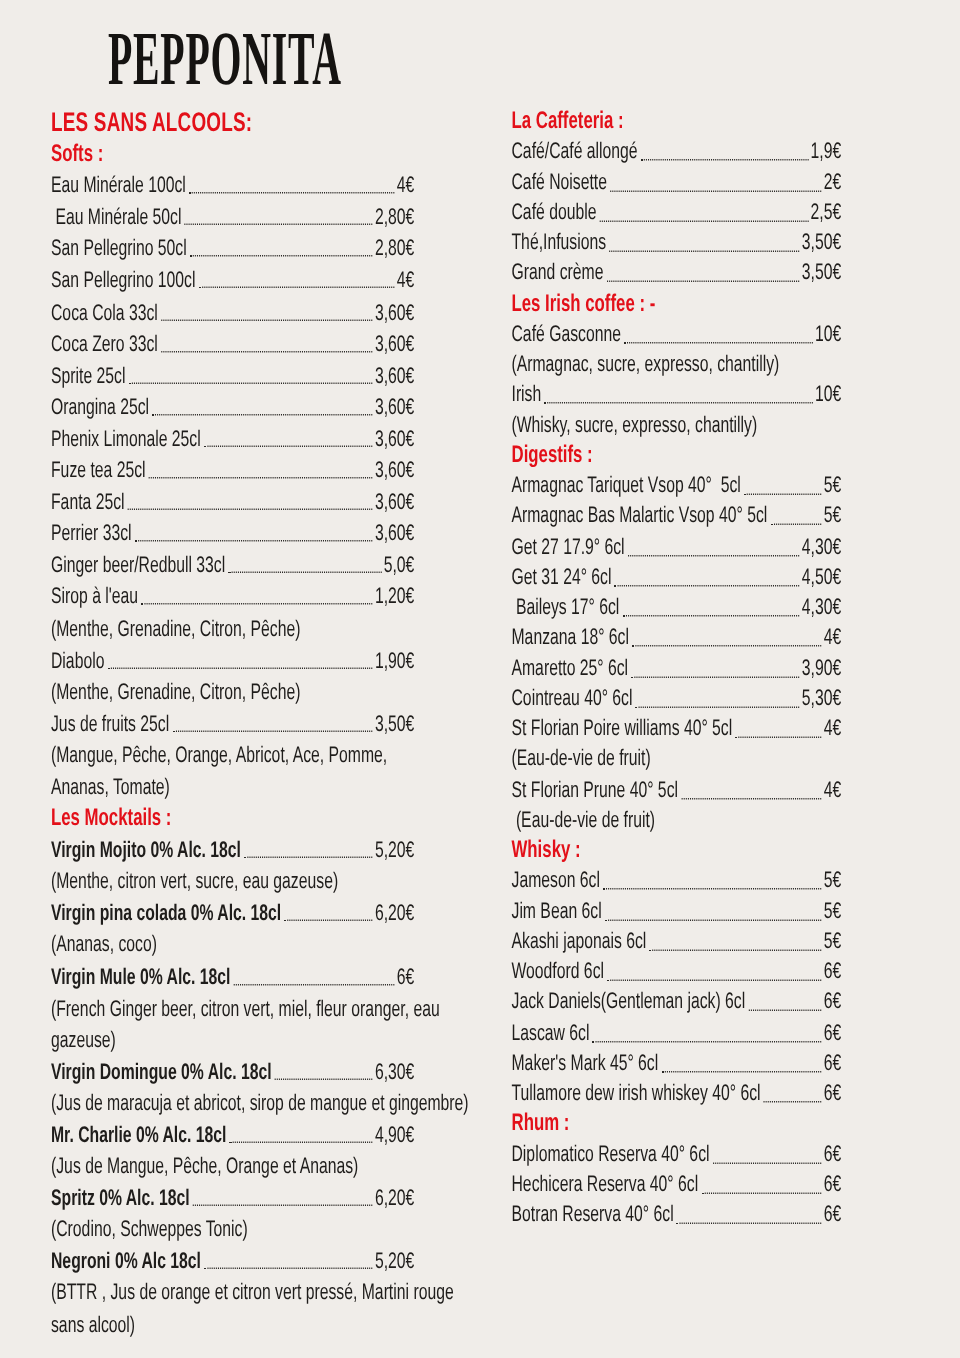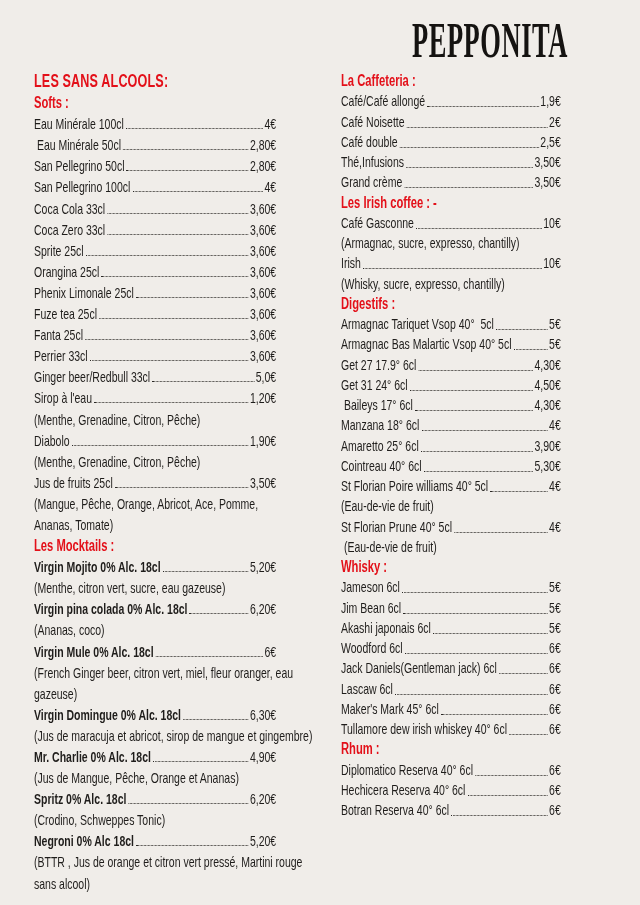--- a/index.html
+++ b/index.html
@@ -16,21 +16,21 @@
     color:var(--ink);
   }
   .page{
     position:relative;
     width:640px;height:905px;
     overflow:hidden;
     background:var(--bg);
   }
   .title-wrap{
     position:absolute;top:18px;left:0;right:0;
-    text-align:right;
+    text-align:left;
   }
   .title{
     display:inline-block;
     font-family:"Liberation Serif",serif;
     font-weight:700;
     font-size:51px;
     line-height:44px;
     letter-spacing:1px;
     transform:scale(0.52,1.0);
     transform-origin:center top;

